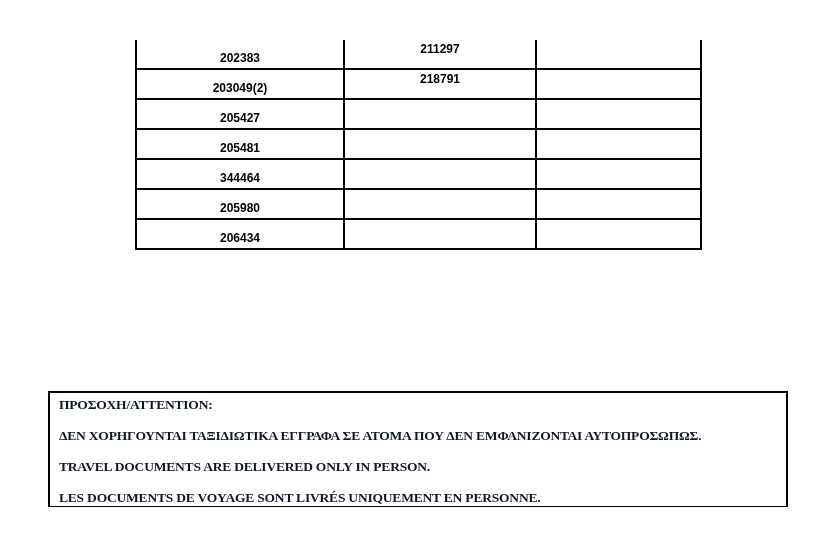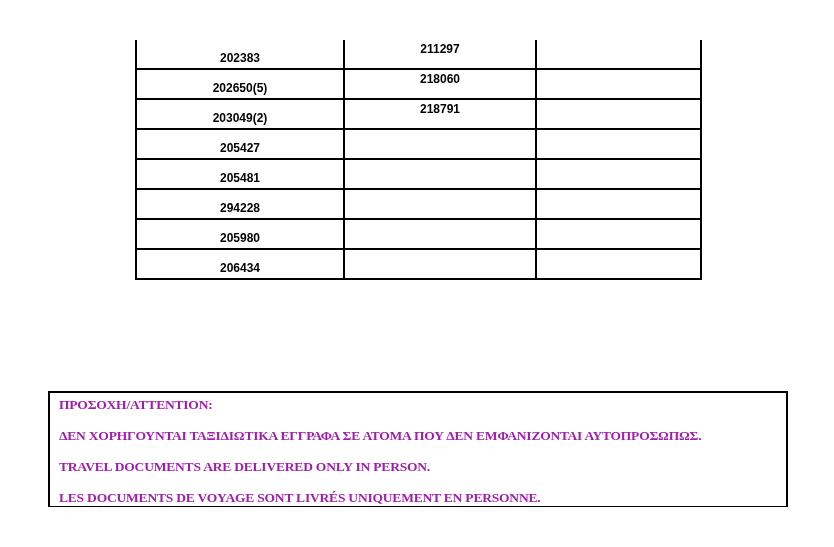--- a/index.html
+++ b/index.html
@@ -47,62 +47,57 @@
     top: 391px;
     width: 740px;
     height: 117px;
     box-sizing: border-box;
     border: 2px solid #000000;
     padding: 5px 8px 0 9px;
     font-family: "Liberation Serif", serif;
     font-weight: bold;
     font-size: 13.5px;
     letter-spacing: -0.2px;
-    color: #a21caf;
+    color: #0f172a;
   }
   .notice-box p {
     margin: 0 0 17px 0;
     line-height: 14px;
     white-space: nowrap;
   }
 </style>
 </head>
 <body>
 
 <div class="page">
 
   <table class="numbers-table">
     <tbody>
         <tr>
           <td class="col1">202383</td>
           <td class="col2">211297</td>
           <td class="col3"></td>
         </tr>
         <tr>
-          <td class="col1">202650(5)</td>
-          <td class="col2">218060</td>
-          <td class="col3"></td>
-        </tr>
-        <tr>
           <td class="col1">203049(2)</td>
           <td class="col2">218791</td>
           <td class="col3"></td>
         </tr>
         <tr>
           <td class="col1">205427</td>
           <td class="col2"></td>
           <td class="col3"></td>
         </tr>
         <tr>
           <td class="col1">205481</td>
           <td class="col2"></td>
           <td class="col3"></td>
         </tr>
         <tr>
-          <td class="col1">294228</td>
+          <td class="col1">344464</td>
           <td class="col2"></td>
           <td class="col3"></td>
         </tr>
         <tr>
           <td class="col1">205980</td>
           <td class="col2"></td>
           <td class="col3"></td>
         </tr>
         <tr>
           <td class="col1">206434</td>

